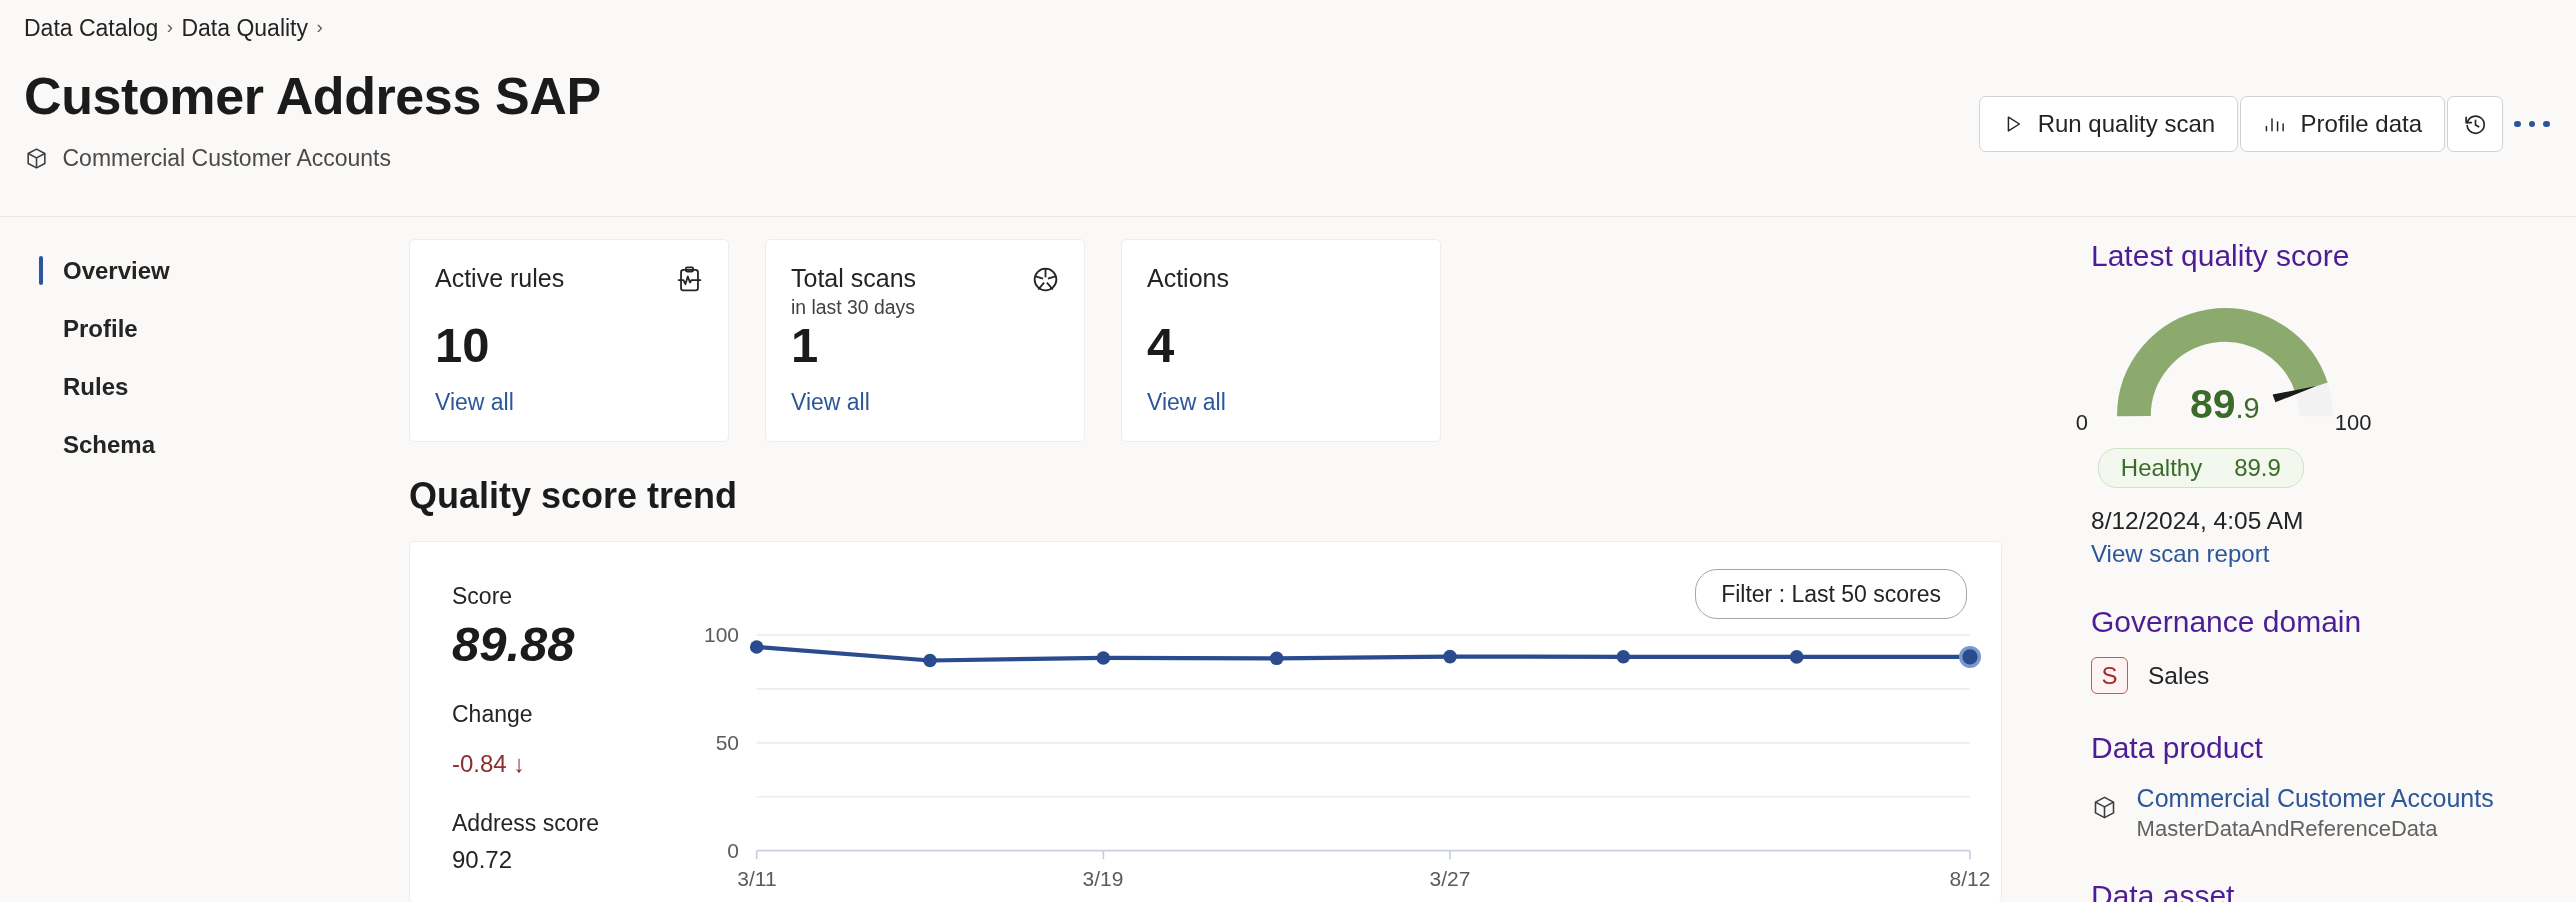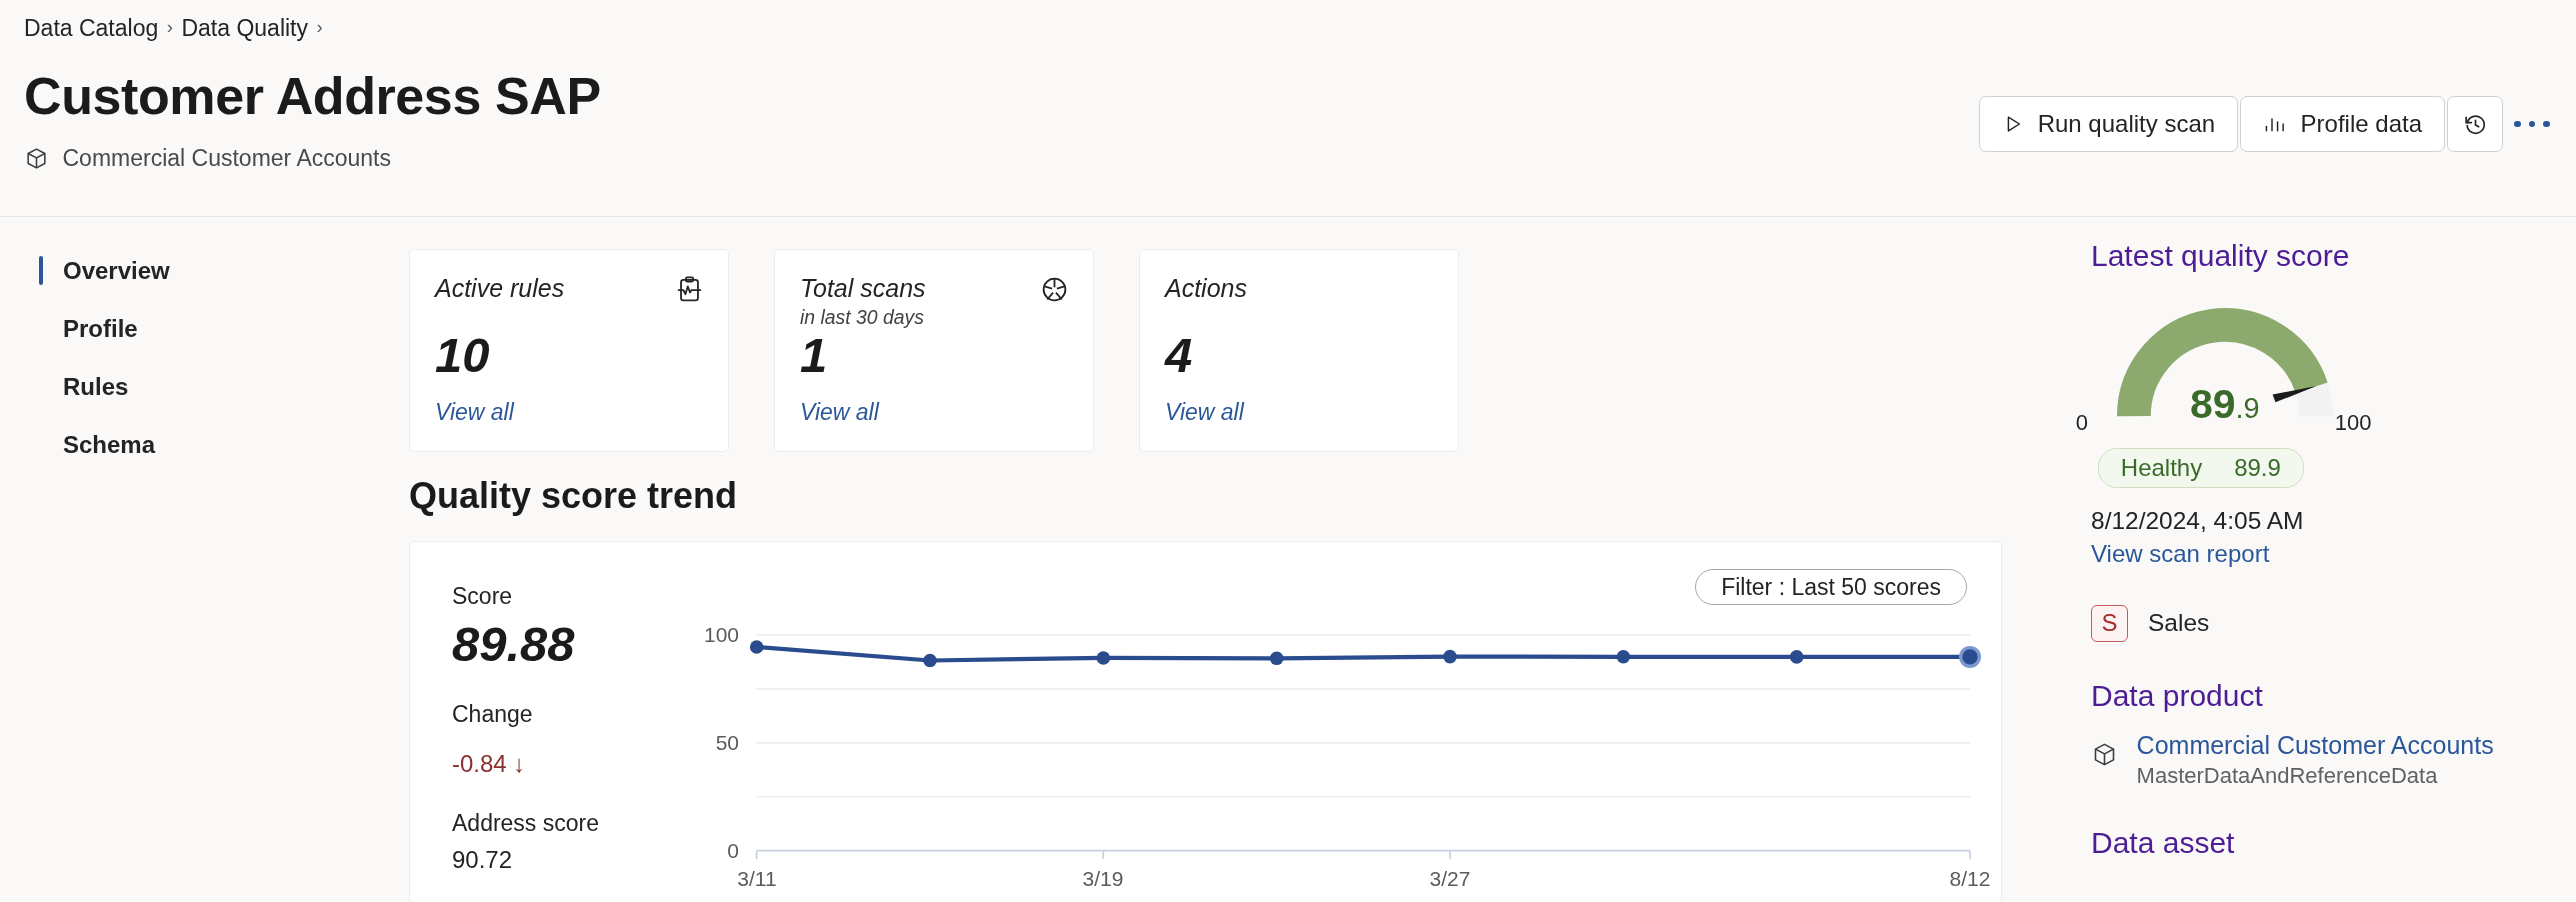--- a/index.html
+++ b/index.html
@@ -72,21 +72,21 @@
     position: relative; height: 34px; display: flex; align-items: center;
     padding-left: 24px; font-size: 24px; font-weight: 600; color: #242424;
     margin-bottom: 24px; cursor: pointer;
   }
   .nav-item.active::before {
     content: ""; position: absolute; left: 0; top: 1.7px;
     width: 4.2px; height: 29px; background: #2b579a; border-radius: 2.5px;
   }
 
   
-  .stat-row { position: absolute; left: 409px; top: 249px; display: flex; gap: 45px; font-style: italic; }
+  .stat-row { position: absolute; left: 409px; top: 239px; display: flex; gap: 36px; }
   .stat-card {
     width: 320px; height: 203px; background: #ffffff;
     border: 0.8px solid #ededed; border-radius: 5px;
     padding: 24px 25px 0 25px; position: relative;
   }
   .stat-title { font-size: 25px; color: #242424; }
   .stat-sub { font-size: 19.4px; color: #424242; margin-top: 3.4px; }
   .stat-value {
     font-size: 49px; font-weight: 600; color: #1b1b1b;
     position: absolute; left: 25px; bottom: 71px; line-height: 1;
@@ -109,21 +109,21 @@
   }
   .trend-left { position: absolute; left: 42px; top: 41px; width: 203px; }
   .tl-label { font-size: 23px; color: #242424; }
   .tl-score { font-size: 49px; font-weight: 600; color: #1b1b1b; margin-top: 10px; line-height: 1; font-style: italic; }
   .tl-block { margin-top: 32px; }
   .tl-change { font-size: 24px; color: #8b2e2e; margin-top: 22px; }
   .tl-prev { font-size: 24px; color: #242424; margin-top: 8.5px; }
 
   .filter-pill {
     position: absolute; right: 34px; top: 27px;
-    height: 36px; padding: 0 25px; border: 0.8px solid #a6a6a6;
+    height: 50px; padding: 0 25px; border: 0.8px solid #a6a6a6;
     border-radius: 22px; background: #ffffff; font-size: 23px;
     color: #242424; display: flex; align-items: center;
     cursor: pointer; white-space: nowrap;
   }
 
   .chart-area { position: absolute; left: 0; top: 0; width: 1593px; height: 362px; }
   .ytick {
     position: absolute; right: 0; font-size: 21px; color: #5b5b5b;
     text-align: right; width: 101px; transform: translateY(-50%);
   }
@@ -366,20 +366,21 @@
 
   <div class="health-badge">
     <span>Healthy</span>
     <span>89.9</span>
   </div>
 
   <div class="scan-time">8/12/2024, 4:05 AM</div>
   <div class="scan-link">View scan report</div>
 
   <div class="rail-sec">
+    <div class="rail-h">Governance domain</div>
     <div class="domain-row">
       <span class="domain-chip">S</span>
       <span class="domain-name">Sales</span>
     </div>
   </div>
 
   <div class="rail-sec">
     <div class="rail-h">Data product</div>
     <div class="product-row">
       <span class="product-icon">

